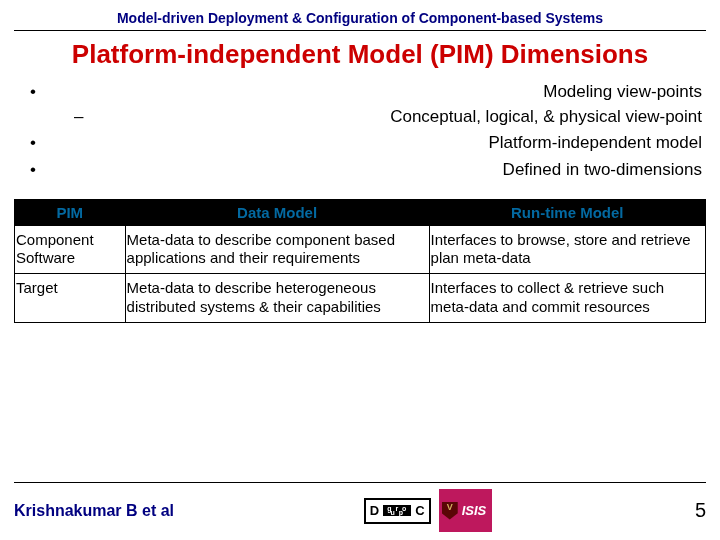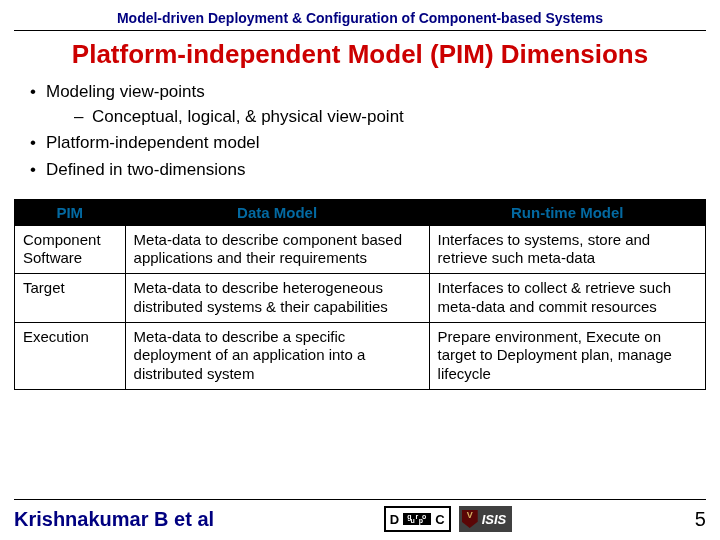--- a/index.html
+++ b/index.html
@@ -30,42 +30,42 @@
     color: #cc0000;
     padding: 8px 10px 10px 10px;
     font-weight: bold;
   }
   .bullets {
     padding: 0 18px 10px 30px;
     font-size: 17px;
     line-height: 1.45;
   }
   .lvl1 { padding-left: 0; }
-  .lvl1 li { list-style: none; position: relative; padding-left: 16px; margin-bottom: 2px; }
+  .lvl1 li { list-style: none; position: relative; padding-left: 16px; margin-bottom: 2px; text-align: right; }
   .lvl1 li::before { content: "•"; position: absolute; left: 0; }
   .lvl2 { padding-left: 28px; }
   .lvl2 li { list-style: none; position: relative; padding-left: 18px; margin-bottom: 2px; }
   .lvl2 li::before { content: "–"; position: absolute; left: 0; }
   table.pim {
     border-collapse: collapse;
     margin: 4px 14px 0 14px;
     width: calc(100% - 28px);
     font-size: 15px;
   }
   table.pim th {
     background: #000;
     color: #0369a1;
     font-weight: bold;
     text-align: center;
     padding: 4px 6px;
     border: 1px solid #000;
   }
   table.pim td {
     border: 1px solid #000;
-    padding: 5px 8px;
+    padding: 5px 1px;
     vertical-align: top;
     line-height: 1.25;
   }
   table.pim td.rowhead { width: 16%; }
   table.pim th.col-pim { width: 16%; }
   table.pim th.col-dm { width: 44%; }
   table.pim th.col-rt { width: 40%; }
   .footer {
     position: absolute;
     left: 0; right: 0; bottom: 8px;
@@ -76,21 +76,21 @@
     background: #000;
     margin-bottom: 6px;
   }
   .footer-row {
     display: flex;
     align-items: center;
     justify-content: space-between;
   }
   .footer-author {
     color: #000080;
-    font-size: 20px;
+    font-size: 16px;
     font-weight: bold;
   }
   .footer-logos {
     display: flex;
     gap: 8px;
     align-items: center;
   }
   .logo-doc {
     border: 2px solid #000;
     display: flex;
@@ -107,23 +107,23 @@
     color: #fff;
     padding: 2px 4px;
     display: flex;
     flex-direction: column;
     align-items: center;
     line-height: 0.55;
     font-size: 7px;
   }
   .logo-doc .mid .row { letter-spacing: 1px; }
   .logo-isis {
-    background: #404040;
+    background: #be185d;
     color: #fff;
-    height: 26px;
+    height: 43px;
     display: flex;
     align-items: center;
     gap: 4px;
     padding: 0 6px 0 3px;
     font-size: 13px;
     font-weight: bold;
     font-style: italic;
   }
   .logo-isis .shield {
     width: 16px; height: 18px;
@@ -178,31 +178,26 @@
     <tr>
       <th class="col-pim">PIM</th>
       <th class="col-dm">Data Model</th>
       <th class="col-rt">Run-time Model</th>
     </tr>
   </thead>
   <tbody>
     <tr>
       <td class="rowhead">Component Software</td>
       <td>Meta-data to describe component based applications and their requirements</td>
-      <td>Interfaces to systems, store and retrieve such meta-data</td>
+      <td>Interfaces to browse, store and retrieve plan meta-data</td>
     </tr>
     <tr>
       <td class="rowhead">Target</td>
       <td>Meta-data to describe heterogeneous distributed systems &amp; their capabilities</td>
       <td>Interfaces to collect &amp; retrieve such meta-data and commit resources</td>
-    </tr>
-    <tr>
-      <td class="rowhead">Execution</td>
-      <td>Meta-data to describe a specific deployment of an application into a distributed system</td>
-      <td>Prepare environment, Execute on target to Deployment plan, manage lifecycle</td>
     </tr>
   </tbody>
 </table>
 
 <div class="footer">
   <div class="footer-rule"></div>
   <div class="footer-row">
     <div class="footer-author">Krishnakumar B et al</div>
     <div class="footer-logos">
       <div class="logo-doc">

